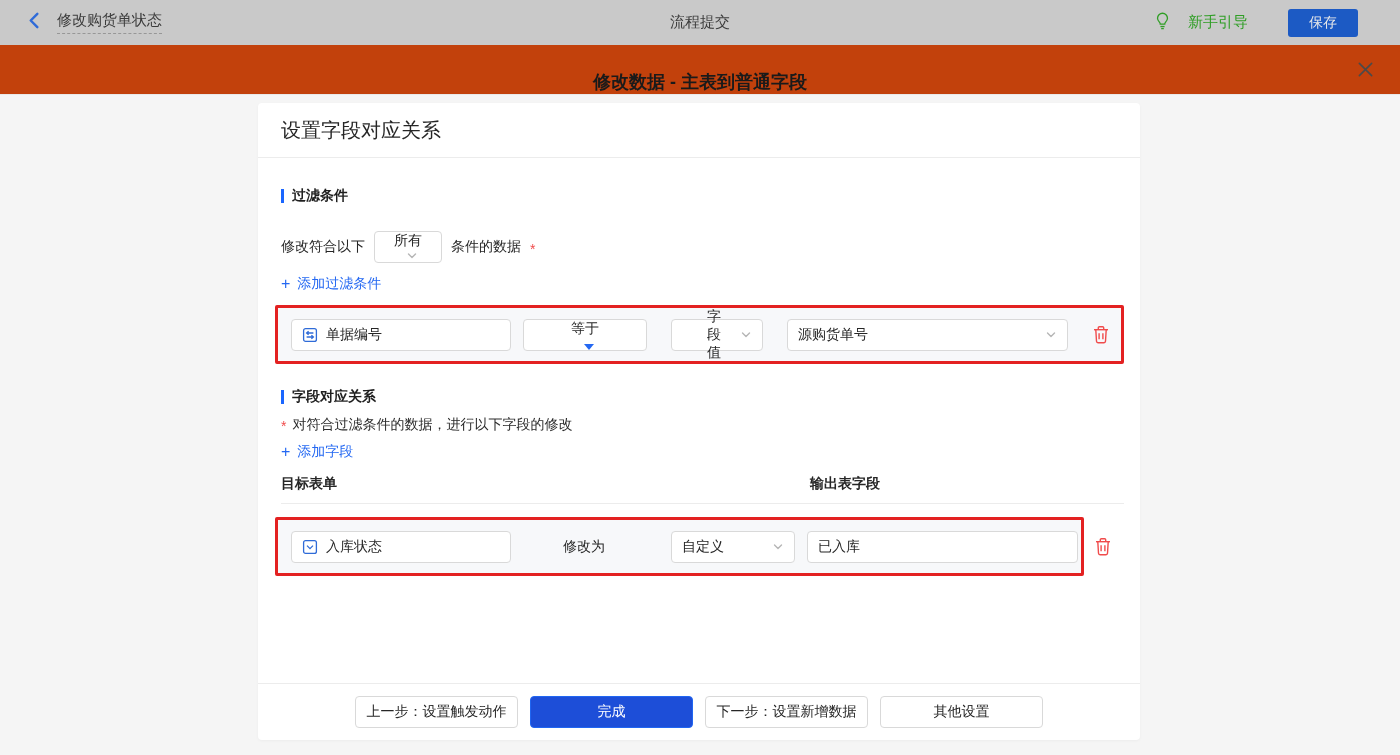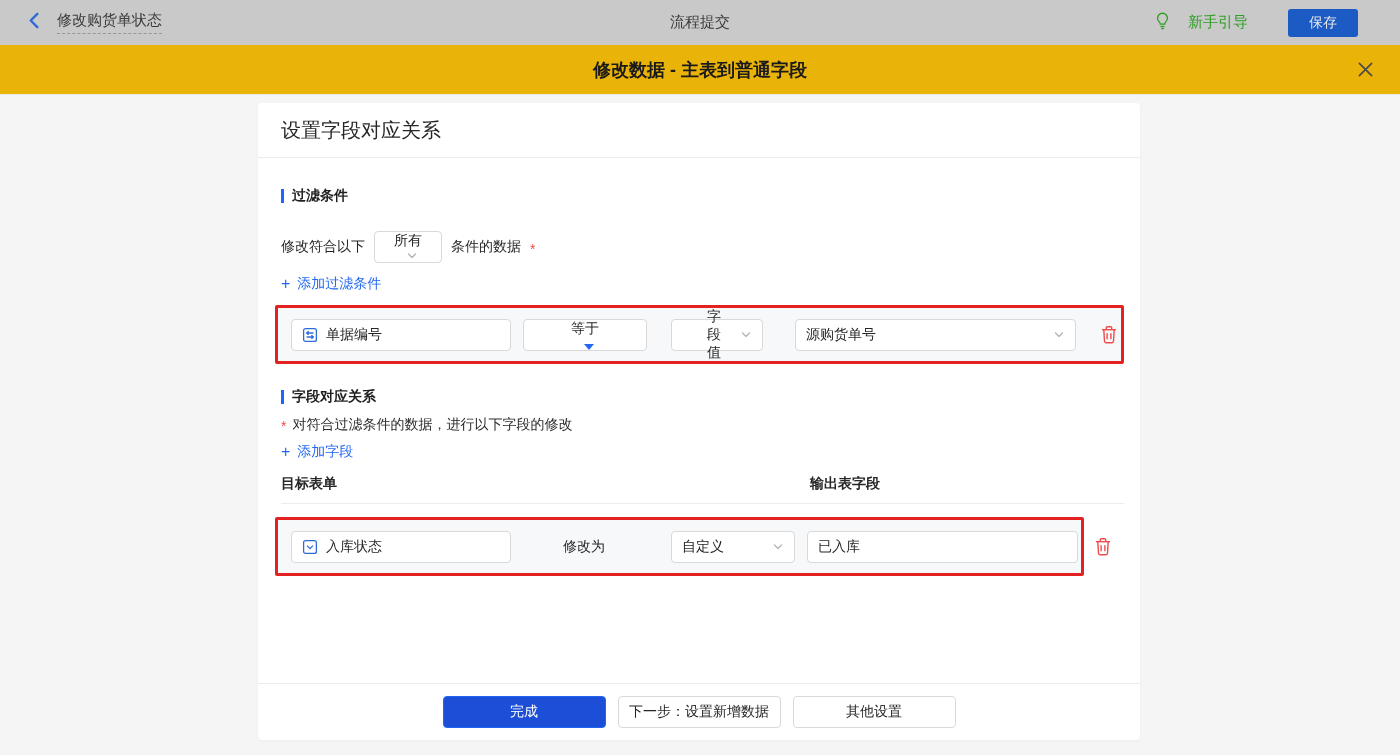--- a/index.html
+++ b/index.html
@@ -14,22 +14,22 @@
   .back-btn { display:flex; align-items:center; cursor:pointer; }
   .topbar-title { margin-left:14px; font-size:15px; color:#3c3c3c;
                   border-bottom:1px dashed #979797; padding-bottom:3px; }
   .topbar-center { position:absolute; left:0; right:0; text-align:center; font-size:15px; color:#3c3c3c; }
   .topbar-right { position:absolute; right:42px; display:flex; align-items:center; }
   .guide { display:flex; align-items:center; gap:18px; color:#2f9e25; font-size:15px; margin-right:40px; cursor:pointer; }
   .save-btn { width:70px; height:28px; background:#1c5ac4; color:#e9e9e9; border:none;
               border-radius:3px; font-size:14px; cursor:pointer; font-family:inherit; }
 
   
-  .modal-head { position:absolute; top:45px; left:0; width:100%; height:50px; background:#eab308;
-                border-bottom:1px solid #e9e9e9; display:flex; align-items:center; justify-content:center; }
+  .modal-head { position:absolute; top:45px; left:0; width:100%; height:50px; background:#c2410c;
+                border-bottom:1px solid #e9e9e9; display:flex; align-items:flex-end; justify-content:center; }
   .modal-title { font-size:18px; font-weight:bold; color:#1a1a1a; }
   .modal-close { position:absolute; right:26px; top:16px; cursor:pointer; line-height:0; }
 
   
   .card { position:absolute; left:258px; top:103px; width:882px; height:637px; background:#fff;
           border-radius:4px; box-shadow:0 1px 3px rgba(0,0,0,0.04); }
   .card-header { position:absolute; top:0; left:0; width:100%; height:55px; border-bottom:1px solid #ececec;
                  display:flex; align-items:center; padding-left:23px; font-size:20px; color:#262626; }
 
   .section-title { position:absolute; left:23px; display:flex; align-items:center; font-size:14px; font-weight:bold; color:#1f1f1f; }
@@ -157,21 +157,21 @@
       </div>
       <div class="ctl" style="width:92px; margin-left:24px;">
         <span class="grow"></span>
         <span class="grow">字段值</span>
         <span class="chev">
           <svg width="12" height="12" viewBox="0 0 12 12">
               <path d="M2.5 4 L6 7.5 L9.5 4" stroke="#b6b6b6" stroke-width="1.4" fill="none" stroke-linecap="round" stroke-linejoin="round"></path>
             </svg>
         </span>
       </div>
-      <div class="ctl" style="width:281px; margin-left:32px;">
+      <div class="ctl" style="width:281px; margin-left:24px;">
         <span class="grow">源购货单号</span>
         <span class="chev">
           <svg width="12" height="12" viewBox="0 0 12 12">
               <path d="M2.5 4 L6 7.5 L9.5 4" stroke="#b6b6b6" stroke-width="1.4" fill="none" stroke-linecap="round" stroke-linejoin="round"></path>
             </svg>
         </span>
       </div>
       <span class="trash" style="margin-left:24px;">
         <svg width="18" height="19" viewBox="0 0 18 19" fill="none" stroke="#f04b4b" stroke-width="1.4">
             <path d="M2 4.7 h14"></path>
@@ -230,19 +230,20 @@
             <path d="M2 4.7 h14"></path>
             <path d="M6.3 4.7 V2.8 a1.1 1.1 0 0 1 1.1-1.1 h3.2 a1.1 1.1 0 0 1 1.1 1.1 V4.7"></path>
             <path d="M3.8 4.7 l.7 11.6 a1.5 1.5 0 0 0 1.5 1.4 h6 a1.5 1.5 0 0 0 1.5-1.4 l.7-11.6"></path>
             <path d="M7.1 8.2 v6 M10.9 8.2 v6"></path>
           </svg>
       </span>
     </div>
 
     <div class="footer-line"></div>
     <div class="footer-buttons">
+      <button class="btn">上一步：设置触发动作</button>
       <button class="btn btn-primary">完成</button>
       <button class="btn">下一步：设置新增数据</button>
       <button class="btn">其他设置</button>
     </div>
 
   </div>
 </div>
 
 </body></html>

